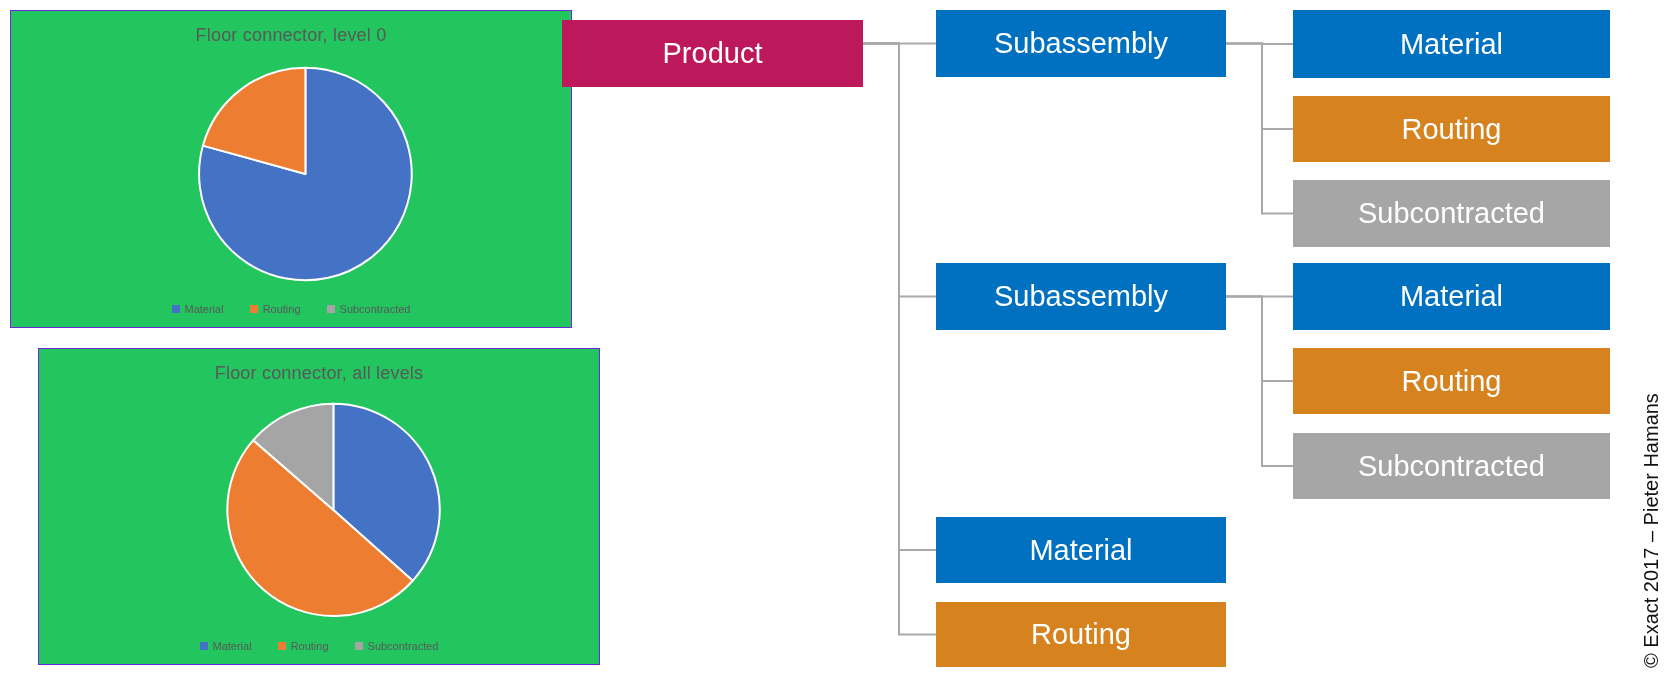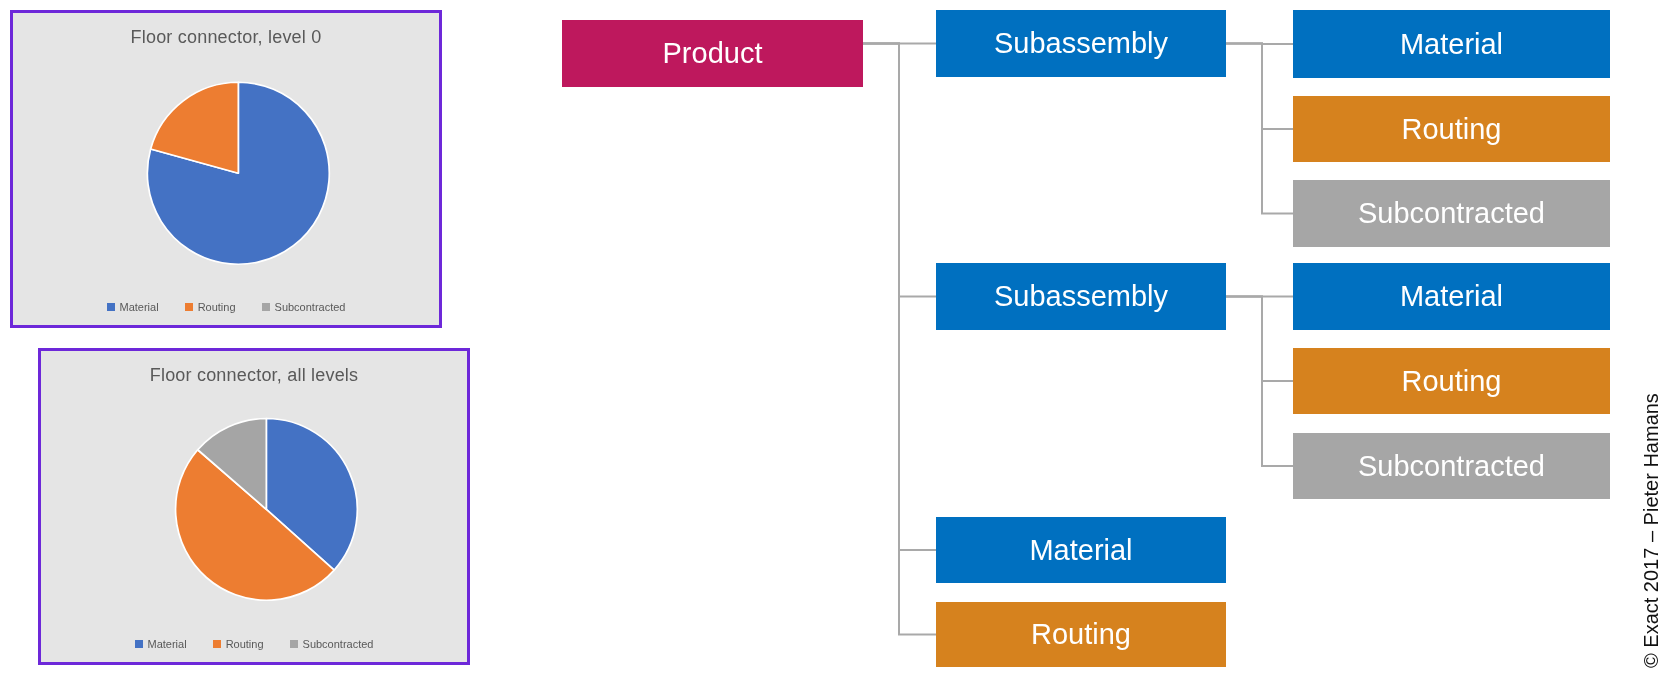--- a/index.html
+++ b/index.html
@@ -13,23 +13,23 @@
     width: 1667px;
     height: 684px;
     background: #ffffff;
     overflow: hidden;
   }
 
   
   .chart-panel {
     position: absolute;
     left: 10px;
-    width: 432px;
-    background: #e5e5e5;
-    border: 3px solid #6d28d9;
+    width: 562px;
+    background: #22c55e;
+    border: 1px solid #6d28d9;
     box-sizing: border-box;
   }
   .chart-panel.first  { top: 10px;  height: 318px; }
   .chart-panel.second { top: 348px; height: 317px; margin-left: 28px; }
 
   .chart-title {
     position: absolute;
     top: 14px;
     left: 0;
     width: 100%;

